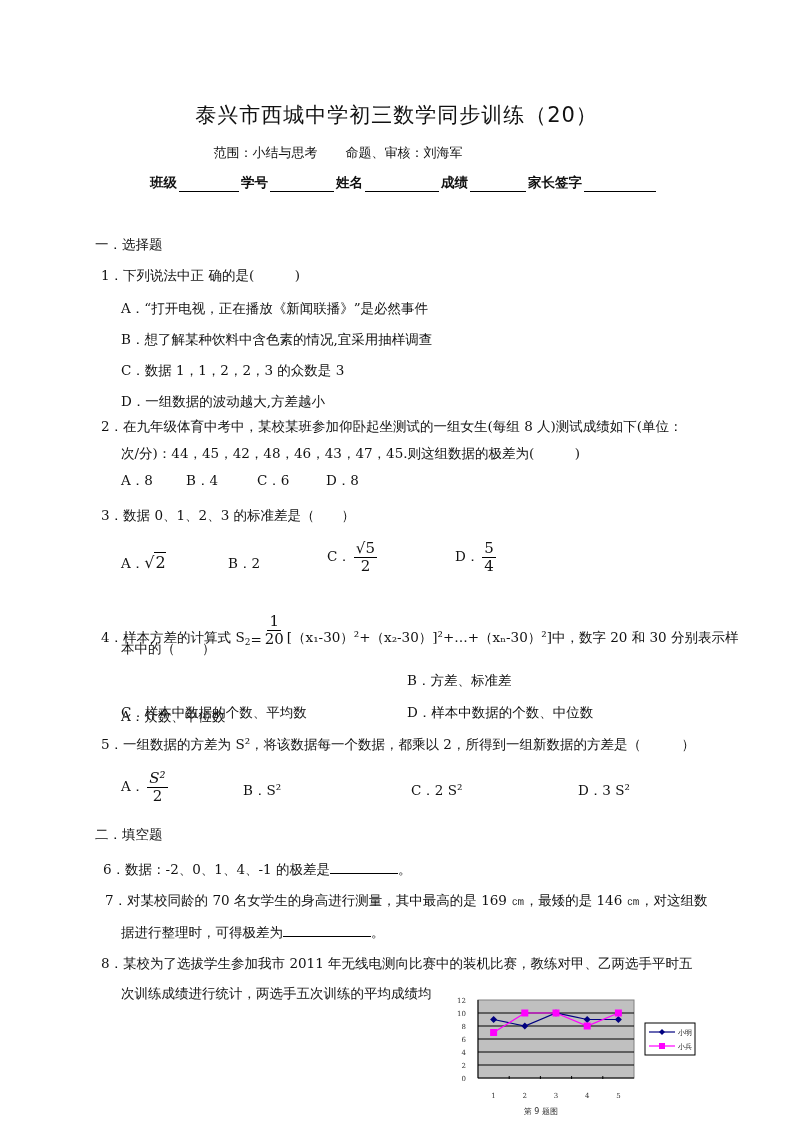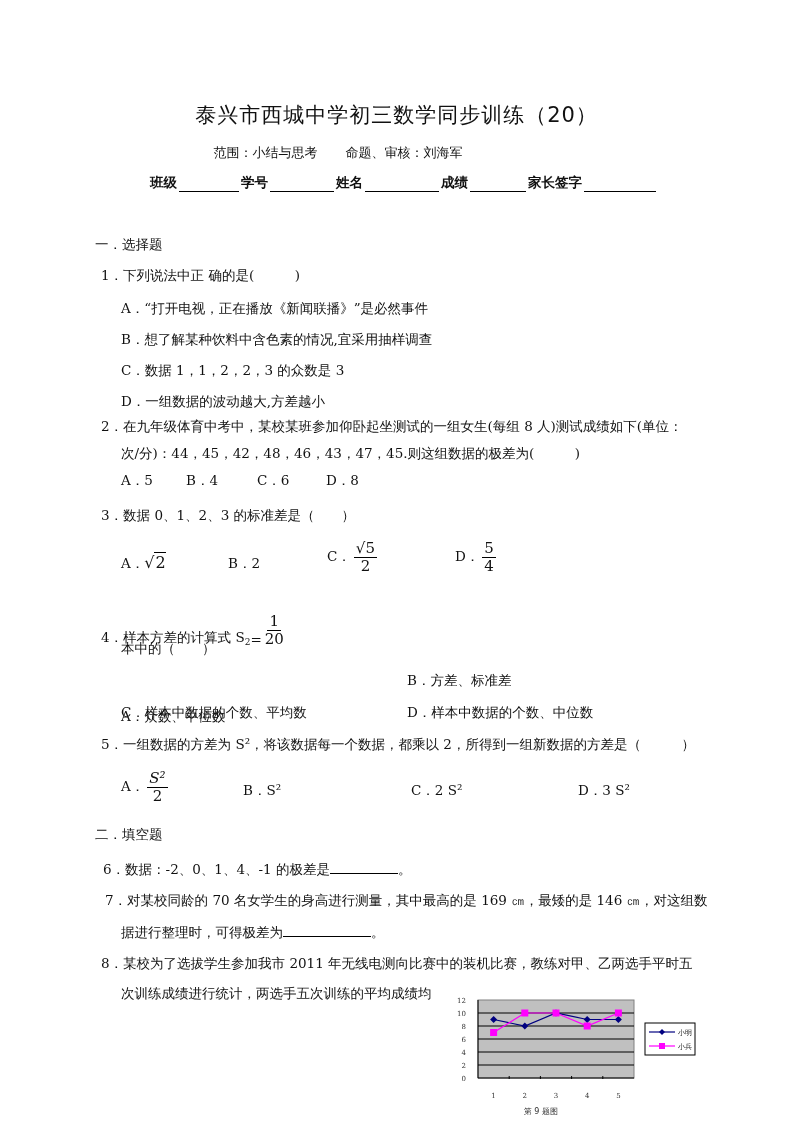--- a/index.html
+++ b/index.html
@@ -46,21 +46,21 @@
 <div class="abs sec" style="left:95px;top:236px">一．选择题</div>
 
 <div class="abs q" style="left:101px;top:267px">1．下列说法中正 确的是(　　　)</div>
 <div class="abs q" style="left:121px;top:300px">A．“打开电视，正在播放《新闻联播》”是必然事件</div>
 <div class="abs q" style="left:121px;top:331px">B．想了解某种饮料中含色素的情况,宜采用抽样调查</div>
 <div class="abs q" style="left:121px;top:362px">C．数据 1，1，2，2，3 的众数是 3</div>
 <div class="abs q" style="left:121px;top:393px">D．一组数据的波动越大,方差越小</div>
 
 <div class="abs q" style="left:101px;top:418px">2．在九年级体育中考中，某校某班参加仰卧起坐测试的一组女生(每组 8 人)测试成绩如下(单位：</div>
 <div class="abs q" style="left:121px;top:445px">次/分)：44，45，42，48，46，43，47，45.则这组数据的极差为(　　　)</div>
-<div class="abs q" style="left:121px;top:472px">A．5</div>
+<div class="abs q" style="left:121px;top:472px">A．8</div>
 <div class="abs q" style="left:186px;top:472px">B．4</div>
 <div class="abs q" style="left:257px;top:472px">C．6</div>
 <div class="abs q" style="left:326px;top:472px">D．8</div>
 
 <div class="abs q" style="left:101px;top:507px">3．数据 0、1、2、3 的标准差是（　　）</div>
 <div class="abs q" style="left:121px;top:553px">
   <span>A．</span><span class="sqrt">√<span class="rad">2</span></span>
 </div>
 <div class="abs q" style="left:228px;top:555px">B．2</div>
 <div class="abs q" style="left:327px;top:540px;display:flex;align-items:center">
@@ -79,20 +79,21 @@
 </div>
 
 <div class="abs q" style="left:101px;top:613px;display:flex;align-items:flex-end">
   <span>4．样本方差的计算式 S</span>
     <sup>2</sup>
     <span>=</span>
   <span class="frac">
       <span class="num">1</span>
       <span class="den">20</span>
     </span>
+  <span>[（x₁-30）²+（x₂-30）]²+…+（xₙ-30）²]中，数字 20 和 30 分别表示样</span>
 </div>
 <div class="abs q" style="left:121px;top:640px">本中的（　　）</div>
 <div class="abs q" style="left:121px;top:708px">A．众数、中位数</div>
 <div class="abs q" style="left:407px;top:672px">B．方差、标准差</div>
 <div class="abs q" style="left:121px;top:704px">C．样本中数据的个数、平均数</div>
 <div class="abs q" style="left:407px;top:704px">D．样本中数据的个数、中位数</div>
 
 <div class="abs q" style="left:101px;top:736px">5．一组数据的方差为 S²，将该数据每一个数据，都乘以 2，所得到一组新数据的方差是（　　　）</div>
 <div class="abs q" style="left:121px;top:770px;display:flex;align-items:center">
   <span>A．</span>

